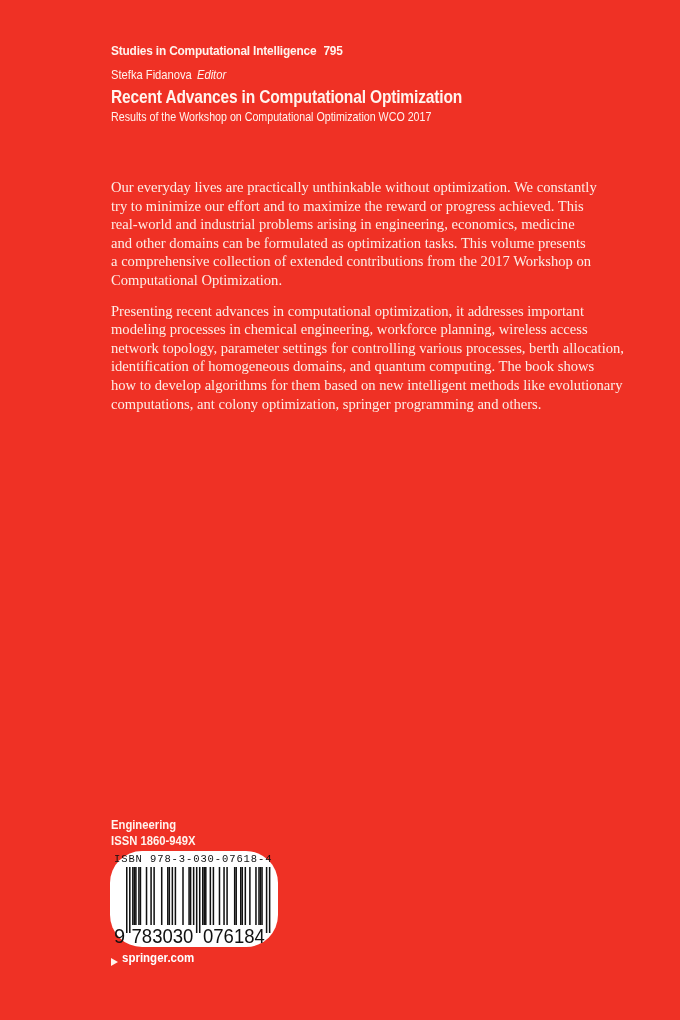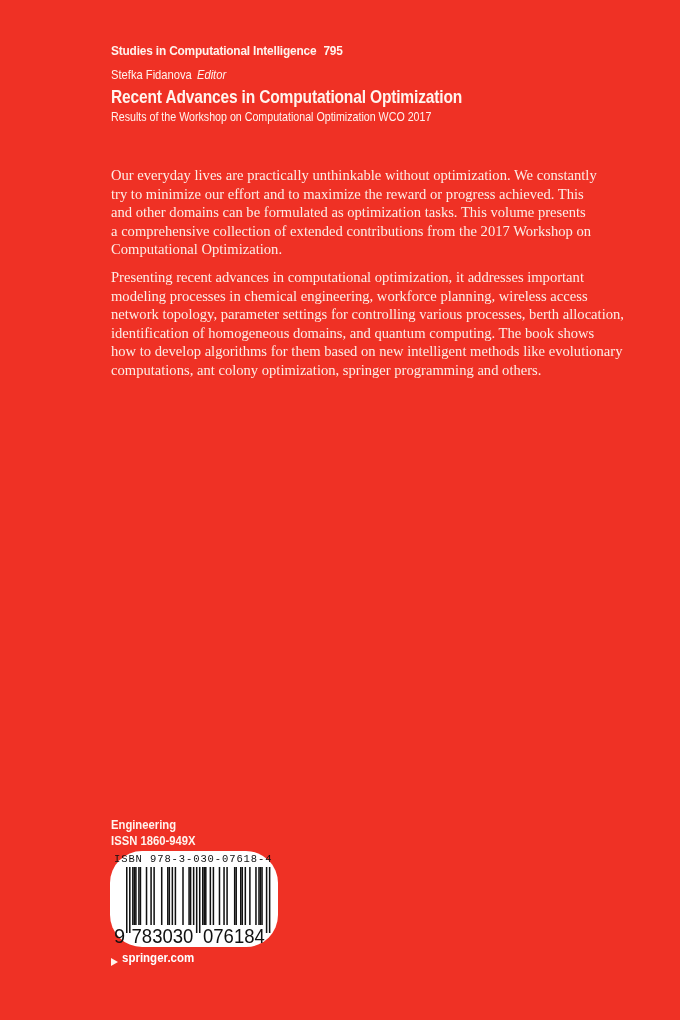--- a/index.html
+++ b/index.html
@@ -75,21 +75,21 @@
       position: absolute;
       left: 111px;
       top: 166px;
       width: 500px;
       font-family: "Liberation Serif", "DejaVu Serif", serif;
       font-size: 14.6px;
       line-height: 18.6px;
       color: #FDEDE6;
     }
     .blurb p {
-      margin: 0 0 9px 0;
+      margin: 12px 0 9px 0;
     }
     .blurb .line {
       display: block;
       white-space: nowrap;
     }
     .footer {
       position: absolute;
       left: 111px;
       top: 817px;
       width: 300px;
@@ -172,20 +172,21 @@
       <span>Stefka Fidanova</span><span class="role">Editor</span>
     </div>
     <div class="title">Recent Advances in Computational Optimization</div>
     <div class="subtitle">Results of the Workshop on Computational Optimization WCO 2017</div>
   </div>
 
   <div class="blurb">
     <p>
       <span class="line">Our everyday lives are practically unthinkable without optimization. We constantly</span>
       <span class="line">try to minimize our effort and to maximize the reward or progress achieved. This</span>
+      <span class="line">real-world and industrial problems arising in engineering, economics, medicine</span>
       <span class="line">and other domains can be formulated as optimization tasks. This volume presents</span>
       <span class="line">a comprehensive collection of extended contributions from the 2017 Workshop on</span>
       <span class="line">Computational Optimization.</span>
     </p>
     <p>
       <span class="line">Presenting recent advances in computational optimization, it addresses important</span>
       <span class="line">modeling processes in chemical engineering, workforce planning, wireless access</span>
       <span class="line">network topology, parameter settings for controlling various processes, berth allocation,</span>
       <span class="line">identification of homogeneous domains, and quantum computing. The book shows</span>
       <span class="line">how to develop algorithms for them based on new intelligent methods like evolutionary</span>

